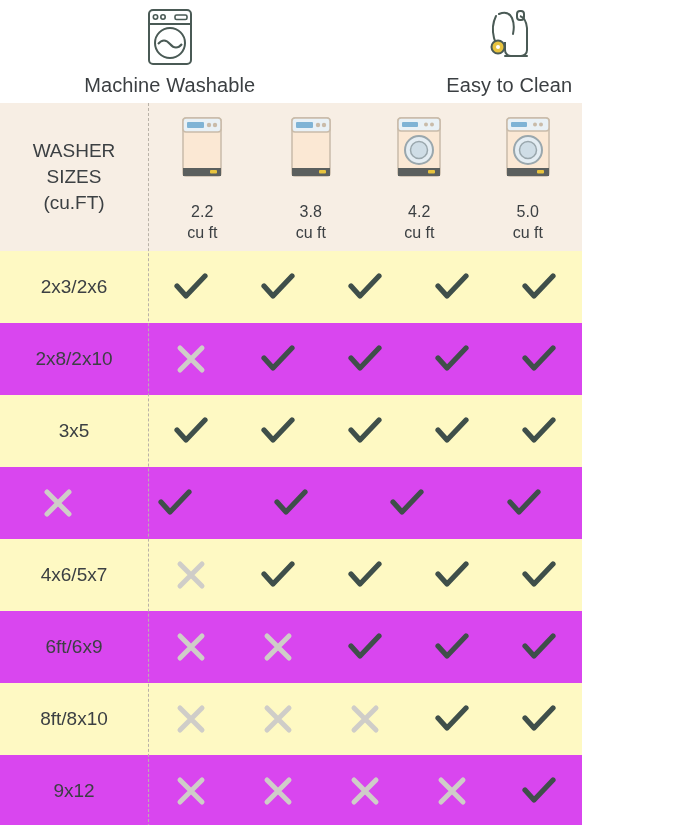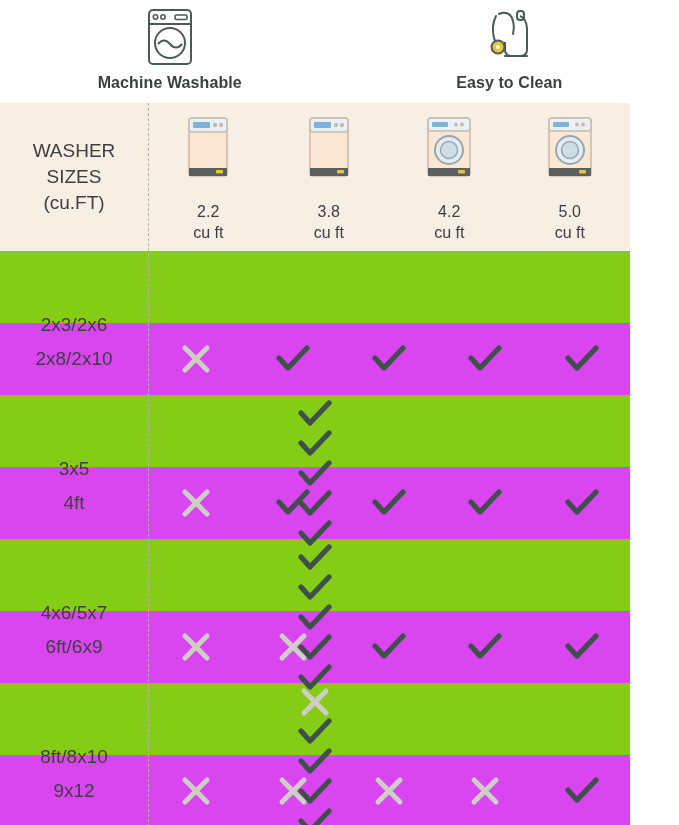--- a/index.html
+++ b/index.html
@@ -35,38 +35,37 @@
     align-items: center;
     justify-content: flex-start;
   }
   .feature-icon {
     height: 62px;
     display: flex;
     align-items: center;
     justify-content: center;
   }
   .feature-label {
-    font-size: 16px;
+    font-size: 20px;
     color: #3b3f42;
     margin-top: 6px;
     letter-spacing: .1px;
-    font-weight: bold;
   }
 
   
   .table {
     position: relative;
     width: 679px;
   }
   .row {
     display: flex;
-    width: 630px;
+    width: 582px;
     box-sizing: border-box;
   }
-  .row.shade { background: #84cc16; flex-direction: column; }
+  .row.shade { background: #fef9c3; }
   .row.plain { background: #d946ef; }
 
   .cell-label {
     width: 148px;
     flex: 0 0 148px;
     display: flex;
     align-items: center;
     justify-content: center;
     text-align: center;
     font-size: 19px;
@@ -332,21 +331,20 @@
                 <path d="M3 14 L12 24 L31 4" fill="none" stroke="#3f4f4a" stroke-width="5.2" stroke-linecap="round" stroke-linejoin="round"></path>
               </svg></span>
           </div>
           <div class="cell">
             <span class="mark"><svg width="34" height="30" viewBox="0 0 34 30">
                 <path d="M3 14 L12 24 L31 4" fill="none" stroke="#3f4f4a" stroke-width="5.2" stroke-linecap="round" stroke-linejoin="round"></path>
               </svg></span>
           </div>
         </div>
         <div class="row data-row plain">
-          <div class="cell-label">4ft</div>
           <div class="cell">
             <span class="mark"><svg width="30" height="30" viewBox="0 0 30 30">
                 <path d="M4 4 L26 26 M26 4 L4 26" fill="none" stroke="#cfcdc8" stroke-width="5" stroke-linecap="round"></path>
               </svg></span>
           </div>
           <div class="cell">
             <span class="mark"><svg width="34" height="30" viewBox="0 0 34 30">
                 <path d="M3 14 L12 24 L31 4" fill="none" stroke="#3f4f4a" stroke-width="5.2" stroke-linecap="round" stroke-linejoin="round"></path>
               </svg></span>
           </div>

